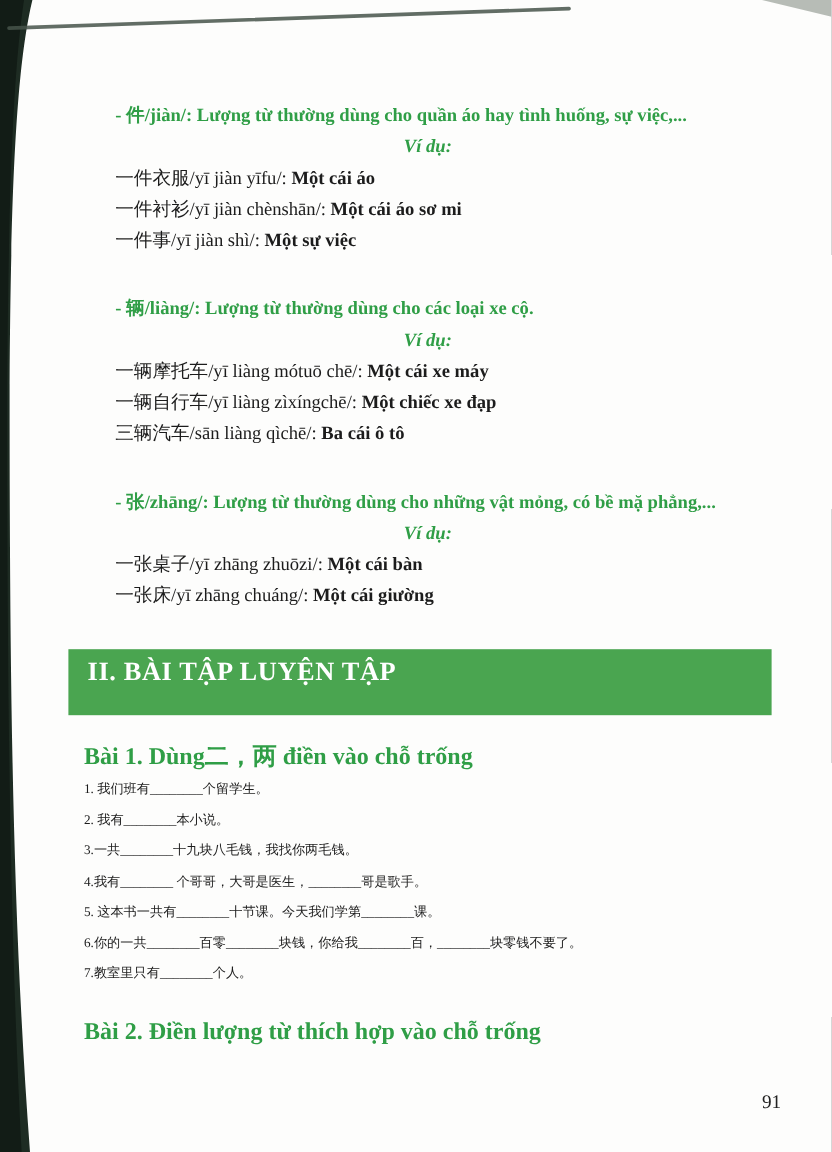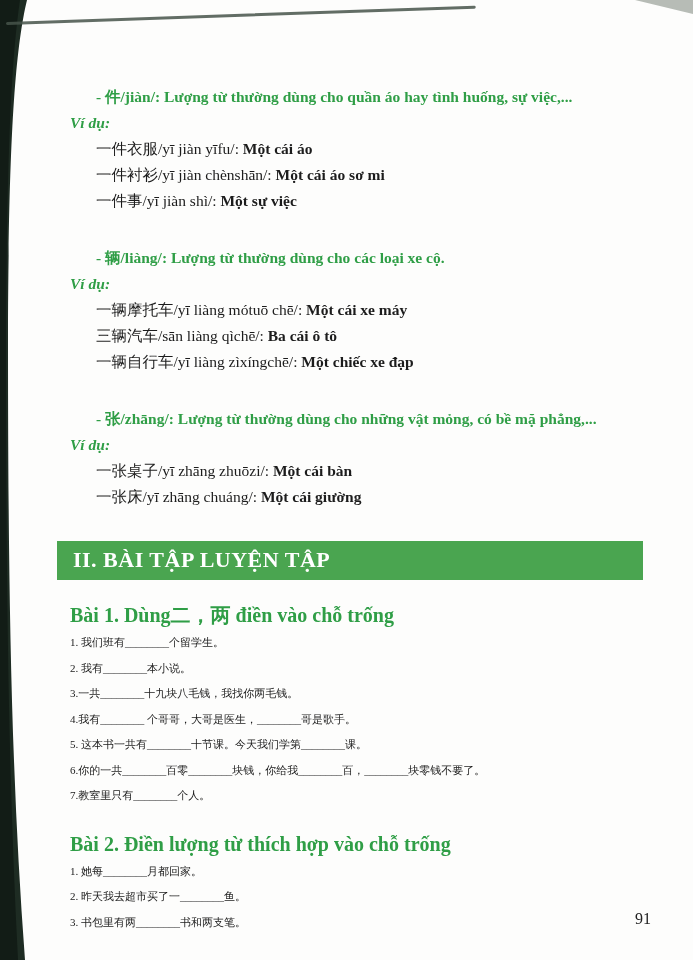--- a/index.html
+++ b/index.html
@@ -38,31 +38,31 @@
   .content{ position:absolute; left:70px; right:50px; top:84px; }
 
   .section{ margin-bottom:31px; }
   .heading{
     color:var(--green); font-weight:bold;
     font-size:15.5px; line-height:26px;
     padding-left:26px;
   }
   .vidu{
     color:var(--green); font-weight:bold; font-style:italic;
-    font-size:15.5px; line-height:26px;
+    font-size:15.5px; line-height:26px;text-align:center;
   }
   .example{ font-size:15.5px; line-height:26px; padding-left:26px; }
   .example .vi{ font-weight:bold; }
 
   .banner{
     margin:28px 0 0 -13px;
     background:var(--banner);
     color:#ffffff;
     font-size:22px; font-weight:bold; letter-spacing:.5px;
-    padding:6px 10px 7px 16px;
+    padding:6px 10px 23px 16px;
   }
 
   .ex-title{
     color:var(--green); font-weight:bold;
     font-size:20px; line-height:26px;
     margin-top:22px; margin-bottom:2px;
   }
   .ex-item{ font-size:11px; line-height:25.5px; }
 
   .pagenum{
@@ -89,22 +89,22 @@
       <p class="vidu">Ví dụ:</p>
       <p class="example"><span>一件衣服/yī jiàn yīfu/:</span> <span class="vi">Một cái áo</span></p>
       <p class="example"><span>一件衬衫/yī jiàn chènshān/:</span> <span class="vi">Một cái áo sơ mi</span></p>
       <p class="example"><span>一件事/yī jiàn shì/:</span> <span class="vi">Một sự việc</span></p>
     </div>
 
     <div class="section">
       <p class="heading">- 辆/liàng/: Lượng từ thường dùng cho các loại xe cộ.</p>
       <p class="vidu">Ví dụ:</p>
       <p class="example"><span>一辆摩托车/yī liàng mótuō chē/:</span> <span class="vi">Một cái xe máy</span></p>
+      <p class="example"><span>一辆自行车/yī liàng zìxíngchē/:</span> <span class="vi">Một chiếc xe đạp</span></p>
       <p class="example"><span>三辆汽车/sān liàng qìchē/:</span> <span class="vi">Ba cái ô tô</span></p>
-      <p class="example"><span>一辆自行车/yī liàng zìxíngchē/:</span> <span class="vi">Một chiếc xe đạp</span></p>
     </div>
 
     <div class="section">
       <p class="heading">- 张/zhāng/: Lượng từ thường dùng cho những vật mỏng, có bề mặ phẳng,...</p>
       <p class="vidu">Ví dụ:</p>
       <p class="example"><span>一张桌子/yī zhāng zhuōzi/:</span> <span class="vi">Một cái bàn</span></p>
       <p class="example"><span>一张床/yī zhāng chuáng/:</span> <span class="vi">Một cái giường</span></p>
     </div>
 
     <div class="banner">II. BÀI TẬP LUYỆN TẬP</div>
@@ -114,24 +114,18 @@
       <p class="ex-item">1. 我们班有________个留学生。</p>
       <p class="ex-item">2. 我有________本小说。</p>
       <p class="ex-item">3.一共________十九块八毛钱，我找你两毛钱。</p>
       <p class="ex-item">4.我有________ 个哥哥，大哥是医生，________哥是歌手。</p>
       <p class="ex-item">5. 这本书一共有________十节课。今天我们学第________课。</p>
       <p class="ex-item">6.你的一共________百零________块钱，你给我________百，________块零钱不要了。</p>
       <p class="ex-item">7.教室里只有________个人。</p>
     </div>
 
     <p class="ex-title">Bài 2. Điền lượng từ thích hợp vào chỗ trống</p>
-    <div>
-      <p class="ex-item">1. 她每________月都回家。</p>
-      <p class="ex-item">2. 昨天我去超市买了一________鱼。</p>
-      <p class="ex-item">3. 书包里有两________书和两支笔。</p>
-
-    </div>
 
   </div>
 
   <div class="pagenum">91</div>
 
 </div>
 
 </body></html>

